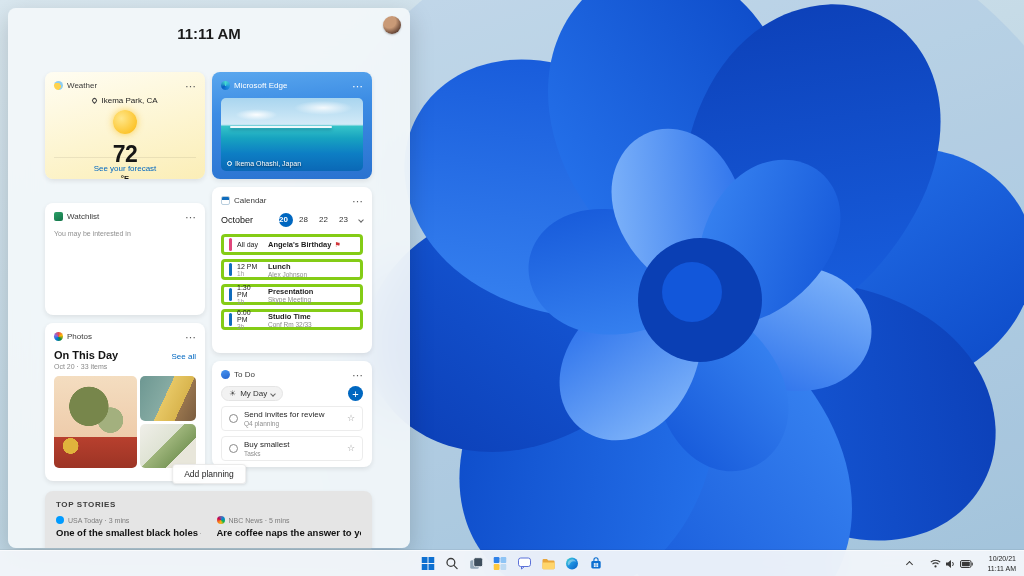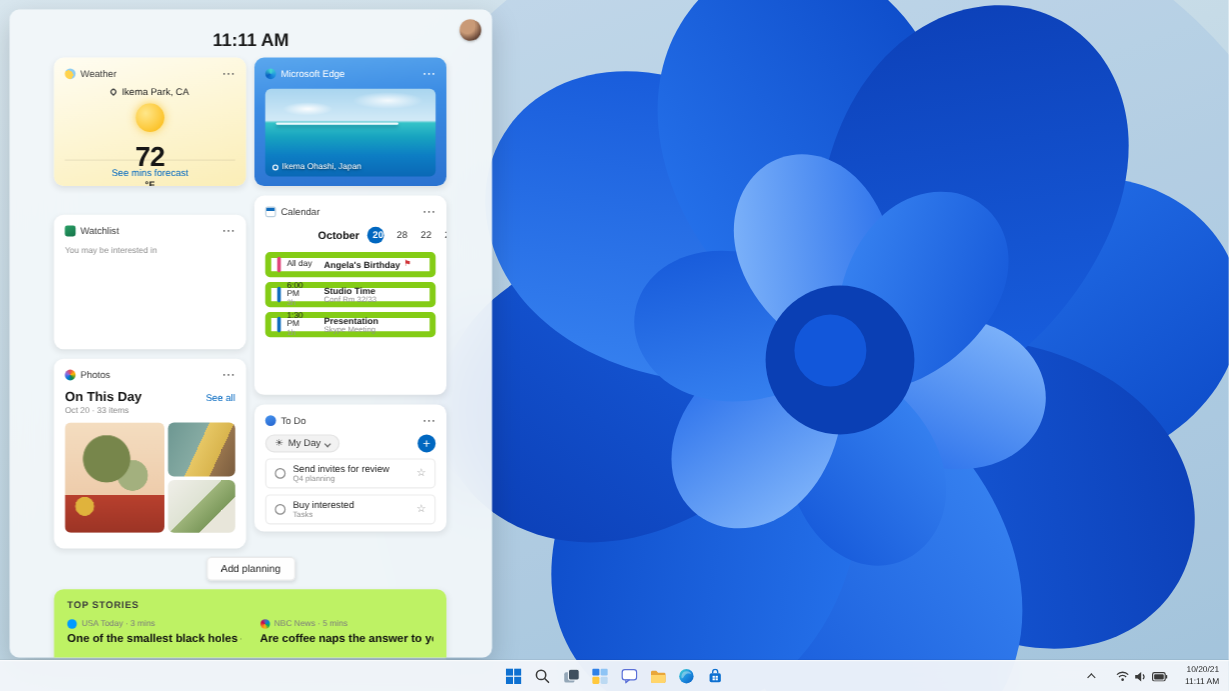--- a/index.html
+++ b/index.html
@@ -13,21 +13,21 @@
   
   .widgets-panel { position:absolute; left:8px; top:8px; width:402px; height:540px;
     border-radius:8px; background:rgba(243,247,250,0.92);
     backdrop-filter:blur(24px); box-shadow:0 8px 24px rgba(0,0,0,0.18); overflow:hidden; }
   .clock { position:absolute; top:17px; left:0; right:0; text-align:center;
     font-size:15px; font-weight:700; color:#1b1b1b; }
   .avatar { position:absolute; top:8px; right:9px; width:18px; height:18px; border-radius:50%;
     background:radial-gradient(circle at 35% 30%,#c99a77 0 38%,#6b4a3a 72%,#342824 100%);
     box-shadow:0 1px 2px rgba(0,0,0,.25); }
 
-  .col { position:absolute; top:40px; width:160px; }
+  .col { position:absolute; top:64px; width:160px; }
   .col-left { left:37px; } .col-right { left:204px; }
 
   .card { background:#fff; border-radius:8px; box-shadow:0 2px 5px rgba(0,0,0,0.09);
     margin-bottom:8px; padding:8px 9px; position:relative; overflow:hidden; }
   .card-head { display:flex; align-items:center; gap:4px; height:11px; }
   .card-title { font-size:8px; color:#3a3a3a; flex:1; white-space:nowrap; }
   .more { font-size:11px; color:#5a5a5a; background:none; border:none; line-height:6px; cursor:default; }
   .head-icon { width:9px; height:9px; flex:0 0 auto; border-radius:2px; }
 
   
@@ -79,28 +79,28 @@
   .wl-name { font-size:7px; color:#8a8a8a; margin-top:1px; }
   .wl-price { font-size:9px; font-weight:700; color:#141414; }
   .wl-change { font-size:7.5px; font-weight:600; }
   .wl-spark { width:13px; height:13px; border-radius:50%; background:#e4e4e4; }
   .wl-hint { font-size:7px; color:#909090; margin-top:8px; }
 
   
   .calendar-card { height:166px; }
   .icon-calendarapp { background:linear-gradient(180deg,#0f6cbd 0 45%,#ffffff 45%); border:0.5px solid #b9cede; }
   .cal-month-row { display:flex; align-items:center; margin-top:7px; gap:6px; }
-  .cal-month { font-size:9px; font-weight:700; color:#141414; flex:1;margin-left:44px; }
+  .cal-month { font-size:9px; font-weight:400; color:#141414; flex:1; }
   .cal-days { display:flex; align-items:center; gap:6px; }
-  .cal-day { font-size:8px; color:#333; width:14px; height:14px; line-height:14px; text-align:right; }
+  .cal-day { font-size:8px; color:#333; width:14px; height:14px; line-height:14px; text-align:left; }
   .cal-day.sel { background:#0067c0; color:#fff; border-radius:50%; font-weight:700; }
   .chev { width:4px; height:4px; border-right:1.3px solid #666; border-bottom:1.3px solid #666;
     transform:rotate(45deg); display:inline-block; }
   .cal-events { margin-top:7px; }
-  .cal-ev { display:flex; align-items:center; gap:5px; border:5px solid #84cc16; border-radius:4px;
+  .cal-ev { display:flex; align-items:center; gap:5px; border:3px solid #84cc16; border-radius:4px;
     padding:2px 5px; margin-bottom:4px; height:21px; background:#fff; }
   .cal-bar { width:3px; height:13px; border-radius:2px; flex:0 0 auto; }
   .cal-time { width:26px; flex:0 0 auto; }
   .cal-t1 { font-size:7px; color:#222; }
   .cal-t2 { font-size:6.5px; color:#999; }
   .cal-body { flex:1; min-width:0; }
   .cal-title { font-size:7.5px; font-weight:700; color:#1d1d1d; display:flex; gap:3px; align-items:center; white-space:nowrap; }
   .cal-sub { font-size:6.5px; color:#8d8d8d; white-space:nowrap; }
   .cal-flag { color:#d13438; font-size:7px; line-height:1; }
 
@@ -137,21 +137,21 @@
   .td-check { width:9px; height:9px; border:1px solid #8a8a8a; border-radius:50%; flex:0 0 auto; }
   .td-text { flex:1; min-width:0; }
   .td-title { font-size:8px; color:#1f1f1f; white-space:nowrap; }
   .td-sub { font-size:6.5px; color:#8f8f8f; margin-top:1px; }
   .td-star { font-size:9px; color:#9a9a9a; line-height:1; }
 
   
   .add-widgets { position:absolute; top:456px; left:50%; transform:translateX(-50%);
     background:rgba(255,255,255,0.92); border:1px solid rgba(0,0,0,0.08); border-radius:4px;
     font-size:8.5px; color:#1f1f1f; padding:4px 11px; box-shadow:0 1px 3px rgba(0,0,0,.1); font-family:inherit; }
-  .stories { position:absolute; top:483px; left:37px; width:327px; height:80px; background:#bef264;
+  .stories { position:absolute; top:483px; left:37px; width:327px; height:80px; background:#e5e5e5;
     border-radius:8px; padding:9px 11px; box-shadow:0 2px 5px rgba(0,0,0,.08); }
   .stories-heading { font-size:8px; font-weight:700; letter-spacing:0.6px; color:#3c3c3c; }
   .stories-row { display:flex; gap:16px; margin-top:7px; }
   .story { flex:1; min-width:0; }
   .story-meta { display:flex; align-items:center; gap:4px; font-size:7px; color:#7c7c7c; white-space:nowrap; }
   .story-logo { width:8px; height:8px; border-radius:50%; flex:0 0 auto; }
   .logo-usatoday { background:#009bff; }
   .logo-nbc { background:conic-gradient(#6460aa,#0089d0,#0db14b,#fdb913,#f37021,#cc004c,#6460aa); }
   .story-headline { margin-top:3px; font-size:9.5px; font-weight:700; color:#111;
     white-space:nowrap; overflow:hidden; }
@@ -243,21 +243,21 @@
             <span class="w-unit-c">°C</span>
           </span>
           <span class="w-extra">
             <span class="w-cond">Strong UV today</span>
             <span class="w-precip">
               <span class="w-drop"></span>
               <span>0%</span>
             </span>
           </span>
         </div>
-        <div class="w-footer">See mins forecast</div>
+        <div class="w-footer">See your forecast</div>
       </section>
 
       <section class="card watchlist-card">
         <div class="card-head">
           <span class="head-icon icon-watchlistapp"></span>
           <span class="card-title">Watchlist</span>
           <button class="more">⋯</button>
         </div>
         <div class="wl-hint">You may be interested in</div>
       </section>
@@ -324,41 +324,54 @@
               <div class="cal-title">
                   <span>Angela's Birthday</span>
                   <span class="cal-flag">⚑</span>
                 </div>
               <div class="cal-sub"></div>
             </span>
           </div>
           <div class="cal-ev">
             <span class="cal-bar" style="background: rgb(15, 108, 189);"></span>
             <span class="cal-time">
+              <div class="cal-t1">12 PM</div>
+              <div class="cal-t2">1h</div>
+            </span>
+            <span class="cal-body">
+              <div class="cal-title">
+                  <span>Lunch</span>
+                </div>
+              <div class="cal-sub">Alex Johnson</div>
+            </span>
+          </div>
+          <div class="cal-ev">
+            <span class="cal-bar" style="background: rgb(15, 108, 189);"></span>
+            <span class="cal-time">
+              <div class="cal-t1">1:30 PM</div>
+              <div class="cal-t2">1h</div>
+            </span>
+            <span class="cal-body">
+              <div class="cal-title">
+                  <span>Presentation</span>
+                </div>
+              <div class="cal-sub">Skype Meeting</div>
+            </span>
+          </div>
+          <div class="cal-ev">
+            <span class="cal-bar" style="background: rgb(15, 108, 189);"></span>
+            <span class="cal-time">
               <div class="cal-t1">6:00 PM</div>
               <div class="cal-t2">3h</div>
             </span>
             <span class="cal-body">
               <div class="cal-title">
                   <span>Studio Time</span>
                 </div>
               <div class="cal-sub">Conf Rm 32/33</div>
-            </span>
-          </div>
-          <div class="cal-ev">
-            <span class="cal-bar" style="background: rgb(15, 108, 189);"></span>
-            <span class="cal-time">
-              <div class="cal-t1">1:30 PM</div>
-              <div class="cal-t2">1h</div>
-            </span>
-            <span class="cal-body">
-              <div class="cal-title">
-                  <span>Presentation</span>
-                </div>
-              <div class="cal-sub">Skype Meeting</div>
             </span>
           </div>
         </div>
       </section>
 
       <section class="card todo-card">
         <div class="card-head">
           <span class="head-icon icon-todoapp"></span>
           <span class="card-title">To Do</span>
           <button class="more">⋯</button>
@@ -375,21 +388,21 @@
           <span class="td-check"></span>
           <span class="td-text">
             <div class="td-title">Send invites for review</div>
             <div class="td-sub">Q4 planning</div>
           </span>
           <span class="td-star">☆</span>
         </div>
         <div class="td-task">
           <span class="td-check"></span>
           <span class="td-text">
-            <div class="td-title">Buy interested</div>
+            <div class="td-title">Buy smallest</div>
             <div class="td-sub">Tasks</div>
           </span>
           <span class="td-star">☆</span>
         </div>
       </section>
     </div>
 
     <button class="add-widgets">Add planning</button>
 
     <section class="stories">

